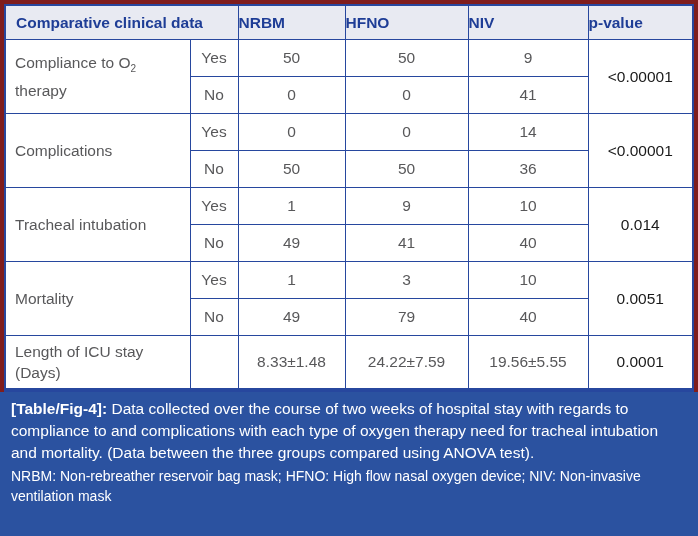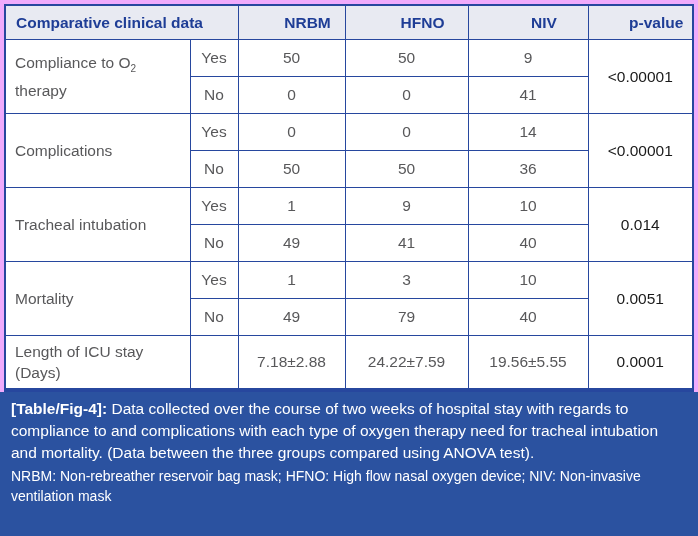--- a/index.html
+++ b/index.html
@@ -5,21 +5,21 @@
   html, body {
     margin: 0;
     padding: 0;
     background: #ffffff;
     font-family: "Liberation Sans", sans-serif;
   }
   .page {
     position: relative;
     width: 698px;
     height: 536px;
-    background: #f0abfc;
+    background: #7f1d1d;
     overflow: hidden;
   }
   table.clin-table {
     position: absolute;
     left: 4px;
     top: 4px;
     width: 690px;
     border-collapse: collapse;
     table-layout: fixed;
     border: 2px solid #27479e;
@@ -29,22 +29,21 @@
     border: 1px solid #27479e;
     padding: 0;
     overflow: hidden;
   }
   .clin-table th {
     background: #e8eaf2;
     color: #1e3d96;
     font-size: 15.5px;
     font-weight: bold;
     height: 33px;
-    text-align: center;
-    padding-left: 32px;
+    text-align: left;
   }
   .clin-table th.th-left {
     text-align: left;
     padding-left: 10px;
   }
   .clin-table td {
     font-size: 15.5px;
     color: #58585a;
     text-align: center;
     height: 36px;
@@ -178,21 +177,21 @@
         <td class="val">79</td>
         <td class="val">40</td>
       </tr>
 
       <tr class="icu-row">
         <td class="lbl">
           <div>Length of ICU stay</div>
           <div>(Days)</div>
         </td>
         <td class="yn"></td>
-        <td class="val">7.18±2.88</td>
+        <td class="val">8.33±1.48</td>
         <td class="val">24.22±7.59</td>
         <td class="val">19.56±5.55</td>
         <td class="pv">0.0001</td>
       </tr>
 
     </tbody>
   </table>
 
   <div class="caption">
     <p class="cap-main"><b>[Table/Fig-4]:</b> <span>Data collected over the course of two weeks of hospital stay with regards to compliance to and complications with each type of oxygen therapy need for tracheal intubation and mortality. (Data between the three groups compared using ANOVA test).</span></p>

